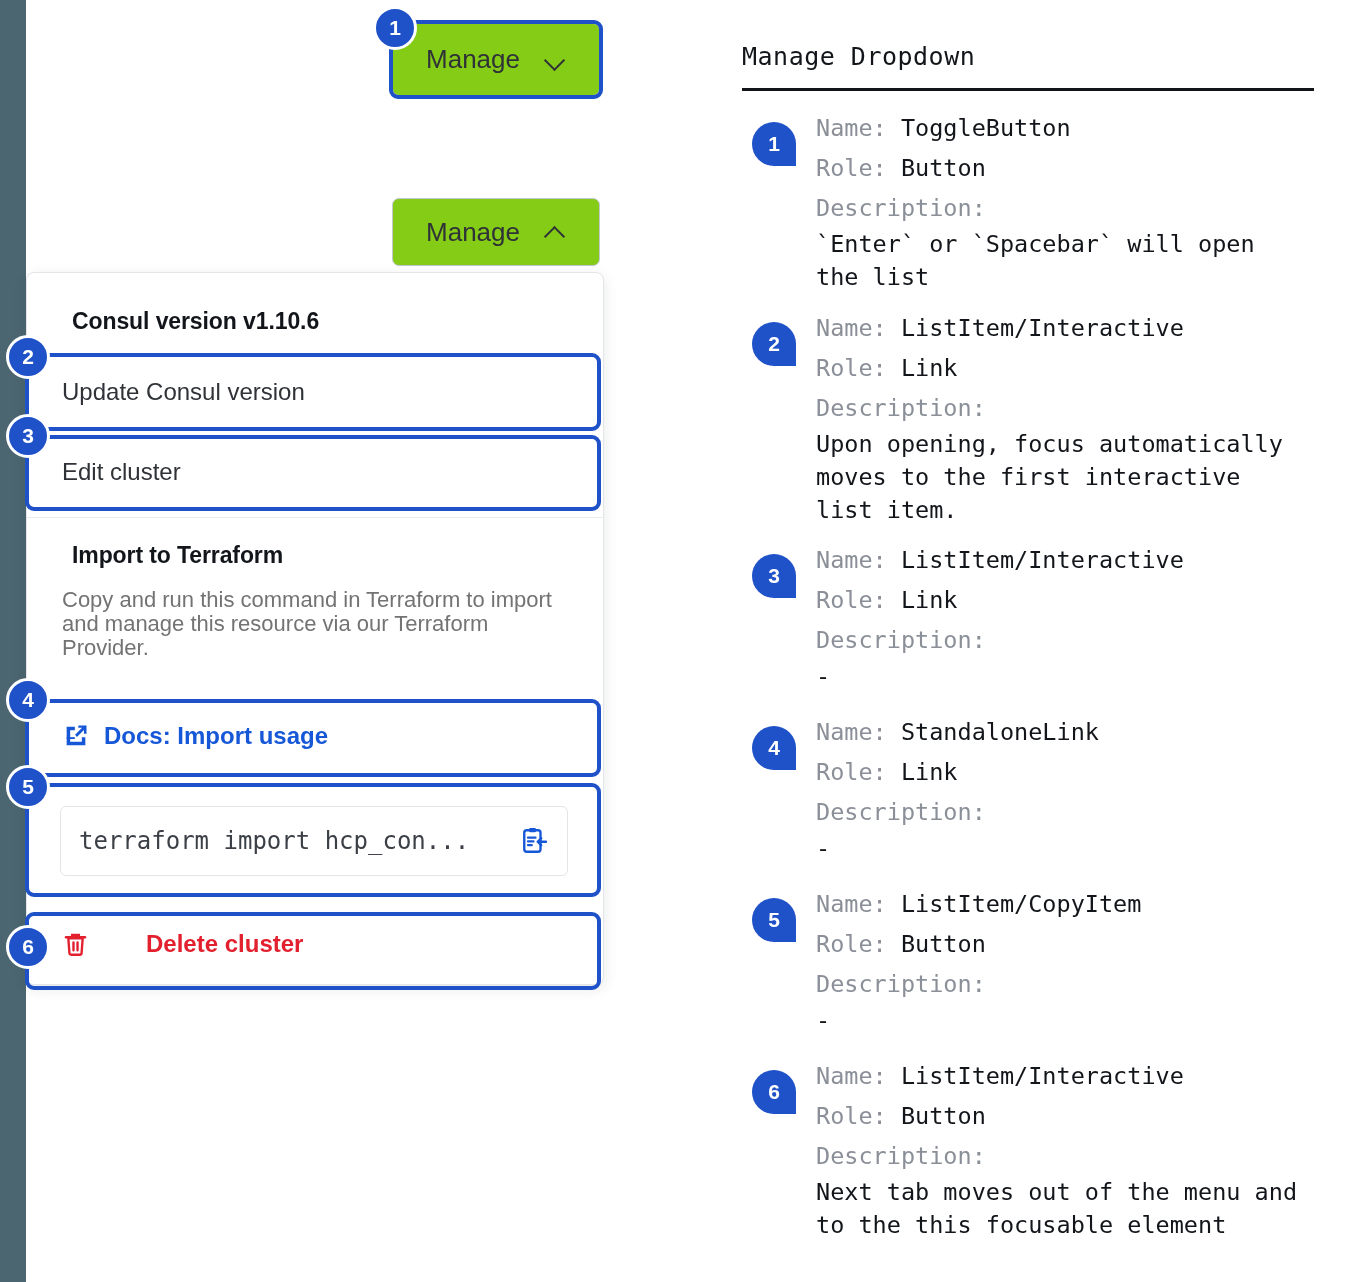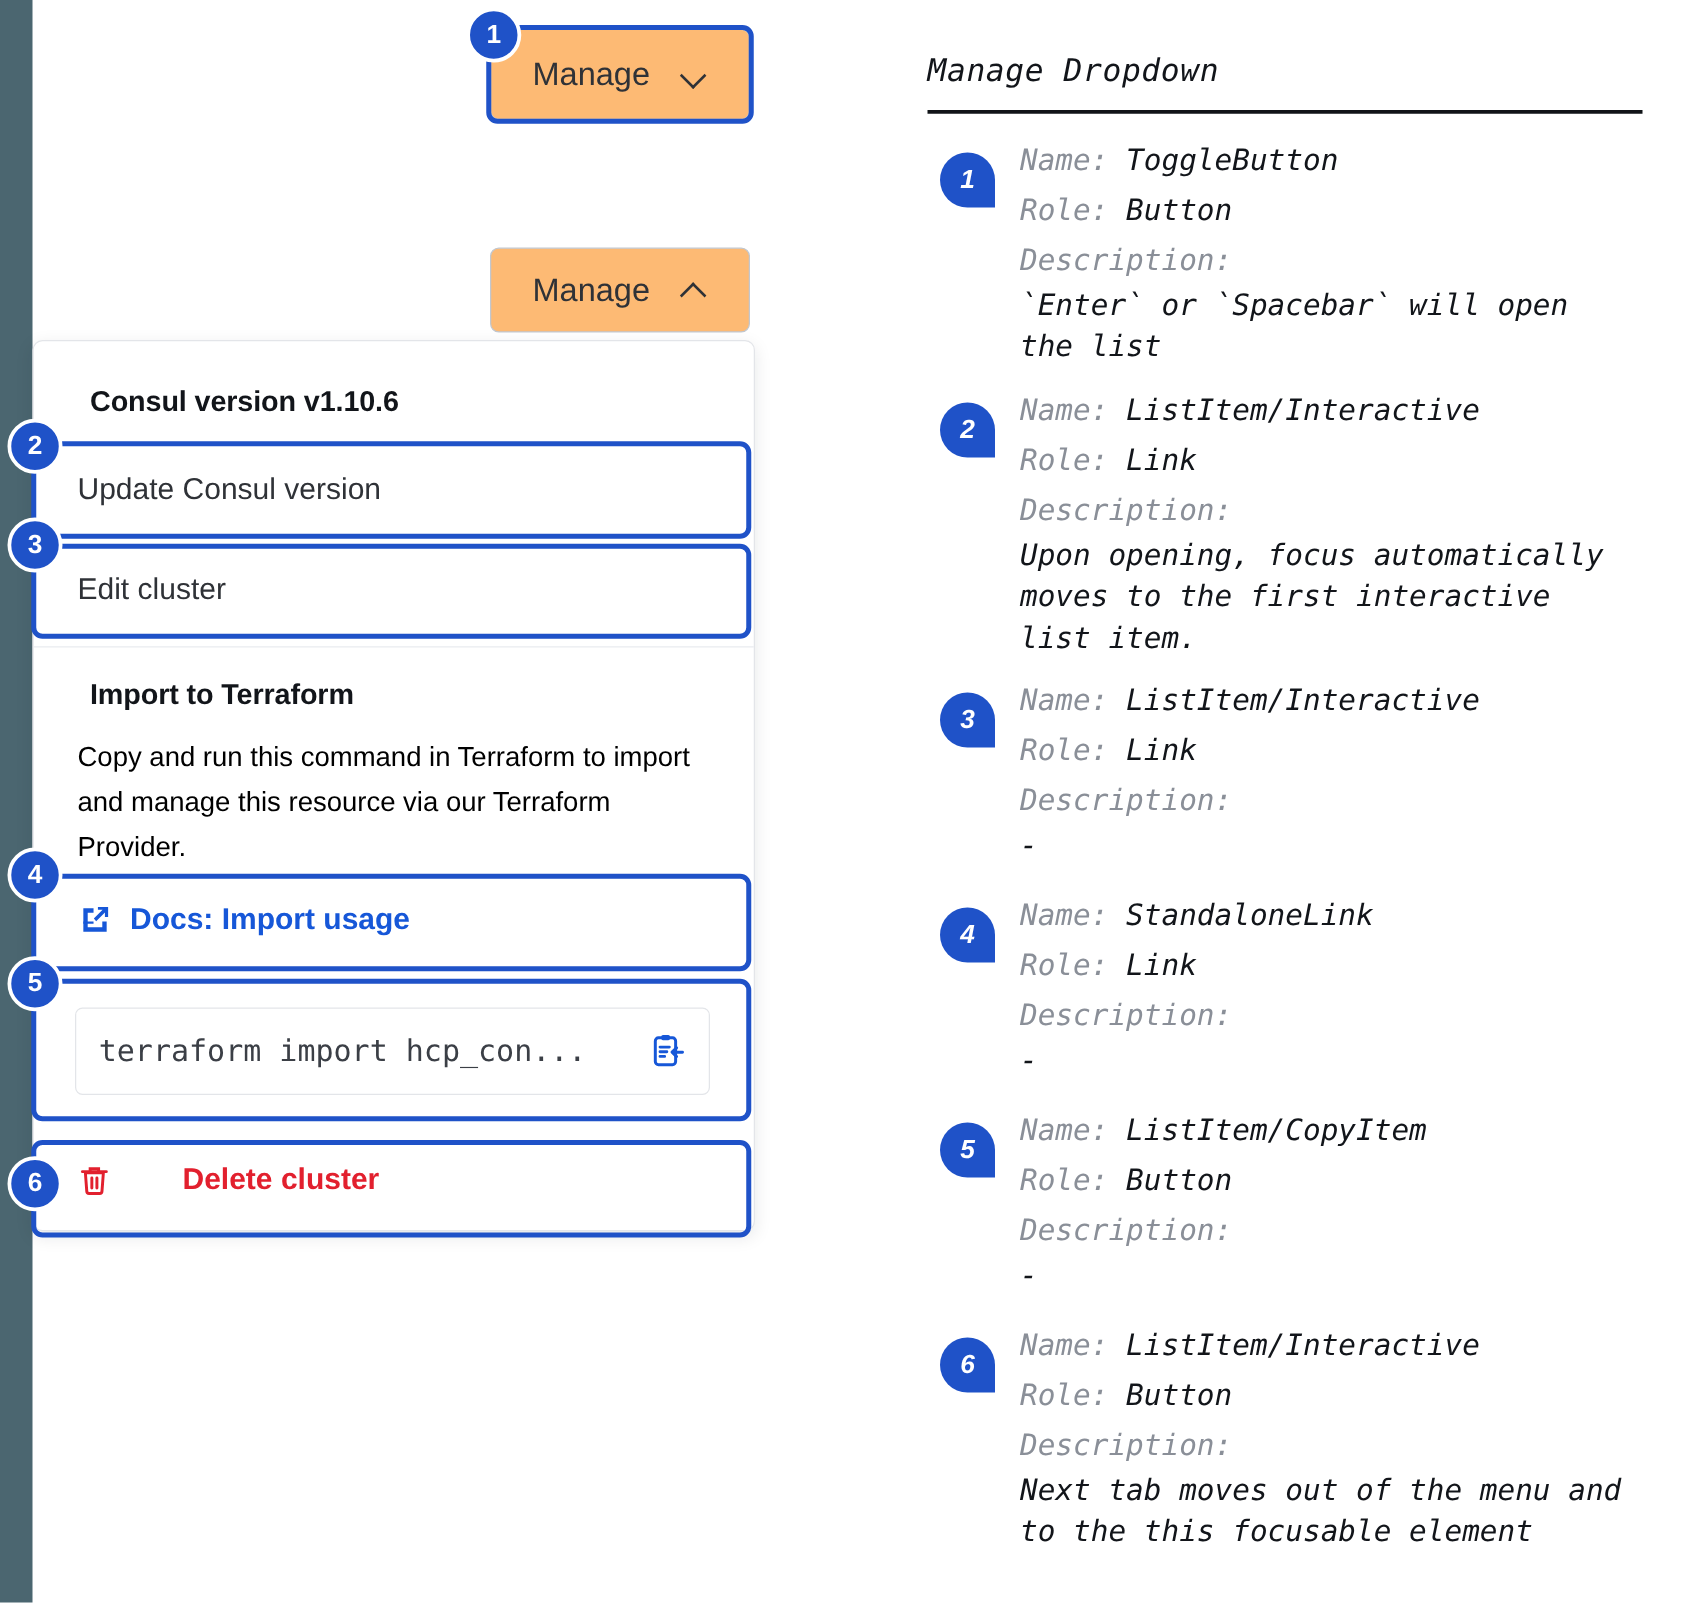--- a/index.html
+++ b/index.html
@@ -16,21 +16,21 @@
   #left-rail {
     position:absolute; left:0; top:0; width:26px; height:1282px;
     background:#4b6670;
   }
 
   
   #mock-pane { position:absolute; left:0; top:0; width:700px; height:1282px; }
 
   .manage-btn {
     position:absolute;
-    background:#fdba74;
+    background:#84cc16;
     border:1px solid #c2c7cf;
     border-radius:7px;
     display:flex; align-items:center; justify-content:center;
     gap:26px;
     font-size:26px; color:#2f3237;
     padding:0 26px;
   }
   #manage-btn-top { left:392px; top:23px; width:208px; height:73px; }
   #manage-btn-bottom { left:392px; top:198px; width:208px; height:68px; }
 
@@ -61,21 +61,21 @@
 
   .menu-item-text {
     position:absolute; left:62px;
     font-size:24px; color:#2f3237;
   }
   #menu-update { top:378px; }
   #menu-edit { top:458px; }
 
   #menu-tf-desc {
     position:absolute; left:62px; top:588px; width:510px;
-    font-size:22px; line-height:36px; color:#000000;
+    font-size:22px; line-height:24px; color:#737373;
   }
 
   #menu-divider {
     position:absolute; left:27px; top:517px; width:576px; height:1px;
     background:#e9ebef;
   }
 
   
   #docs-link {
     position:absolute; left:62px; top:722px;
@@ -129,21 +129,21 @@
     font-family:"Liberation Sans", sans-serif;
   }
   #mk-1 { left:373px; top:6px; }
   #mk-2 { left:6px;  top:335px; }
   #mk-3 { left:6px;  top:414px; }
   #mk-4 { left:6px;  top:678px; }
   #mk-5 { left:6px;  top:765px; }
   #mk-6 { left:6px;  top:925px; }
 
   
-  #doc-pane { position:absolute; left:742px; top:0; width:600px; height:966px;font-style:italic; }
+  #doc-pane { position:absolute; left:742px; top:0; width:600px; height:966px; }
 
   #doc-title {
     position:absolute; left:0; top:42px;
     font-family:"DejaVu Sans Mono","Liberation Mono",monospace;
     font-size:25px; color:#12151a; letter-spacing:0.5px;
   }
   #doc-rule {
     position:absolute; left:0; top:88px; width:572px; height:3px;
     background:#111418;
   }

